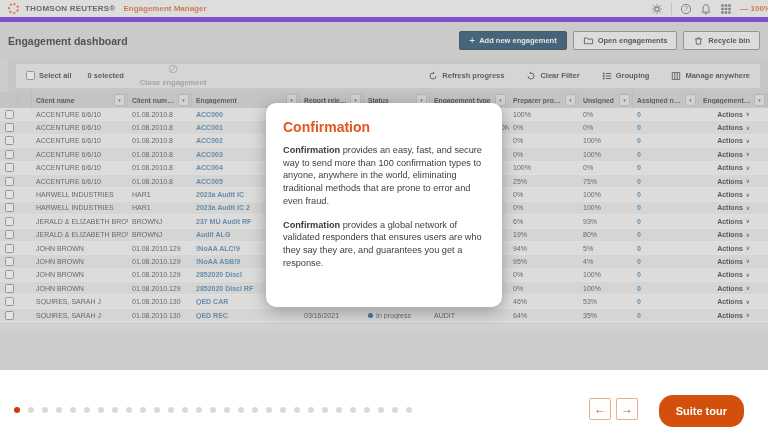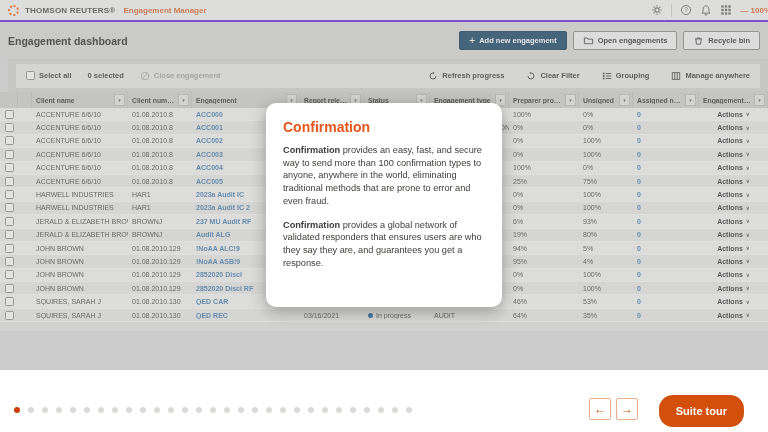--- a/index.html
+++ b/index.html
@@ -1,21 +1,21 @@
 <!DOCTYPE html>
 <html><head>
 <meta charset="utf-8">
 <style>
   html,body{margin:0;padding:0;background:#9a9a9a;}
   .screen{position:relative;width:768px;height:432px;background:#dcdcdb;overflow:hidden;
           font-family:"Liberation Sans",sans-serif;-webkit-font-smoothing:antialiased;}
 
   
   .topbar{position:absolute;top:0;left:0;right:0;height:22px;background:#f4f4f3;
-          display:flex;align-items:center;padding:0 8px;gap:6px;border-bottom:2px solid #6d28d9;box-sizing:border-box;}
+          display:flex;align-items:center;padding:0 8px;gap:6px;border-bottom:5px solid #6d28d9;box-sizing:border-box;}
   .logo{width:11px;height:11px;border:2.5px dotted #e8641f;border-radius:50%;box-sizing:border-box;flex:none;}
   .brand{font-size:8px;font-weight:bold;color:#4d4d4b;letter-spacing:.2px;}
   .product{font-size:8px;font-weight:bold;color:#d96a35;margin-left:2px;}
   .topbar-right{margin-left:auto;display:flex;align-items:center;gap:8px;color:#6b6b69;}
   .tb-icon{width:12px;height:12px;display:flex;align-items:center;justify-content:center;}
   .tb-divider{width:1px;height:13px;background:#cfcfcd;}
   .zoomind{font-size:8px;font-weight:bold;color:#df6430;white-space:nowrap;margin-right:-11px;}
 
   
   .page-header{position:absolute;top:22px;left:0;right:0;height:37px;background:#d9d9d7;
@@ -27,21 +27,21 @@
   .btn-primary{background:#1c4766;color:#fff;border:1px solid #163a54;}
   .btn-secondary{background:#f3f3f2;color:#333;border:1px solid #8b8b89;}
   .plus{font-size:10px;line-height:7px;font-weight:normal;}
 
   
   .toolbar{position:absolute;top:59px;left:0;right:0;height:33px;background:#d3d3d1;
            display:flex;align-items:center;padding:0 8px;box-sizing:border-box;margin-left:8px;}
   .toolbar-bar{flex:1;height:24px;background:#e9e9e7;display:flex;align-items:center;
                padding:0 10px;gap:16px;box-sizing:border-box;}
   .tool-item{display:flex;align-items:center;gap:4px;font-size:7.5px;font-weight:bold;color:#3c3c3a;}
-  .tool-item.disabled{color:#a2a2a0;}
+  .tool-item.disabled{color:#a2a2a0;flex-direction:column;}
   .tool-right{margin-left:auto;display:flex;align-items:center;gap:22px;}
   .cbx{width:9px;height:9px;border:1px solid #8f8f8d;background:#fcfcfb;border-radius:1.5px;
        box-sizing:border-box;display:inline-block;flex:none;}
 
   
   .thead{position:absolute;top:92px;left:0;right:0;height:16px;background:#d0d0ce;display:flex;}
   .hcell{display:flex;align-items:center;padding:0 0 0 4px;border-right:1px solid #c3c3c1;
          box-sizing:border-box;overflow:hidden;flex:none;}
   .hlabel{font-size:6.8px;font-weight:bold;color:#3b3b39;white-space:nowrap;overflow:hidden;
           text-overflow:ellipsis;flex:1;}

